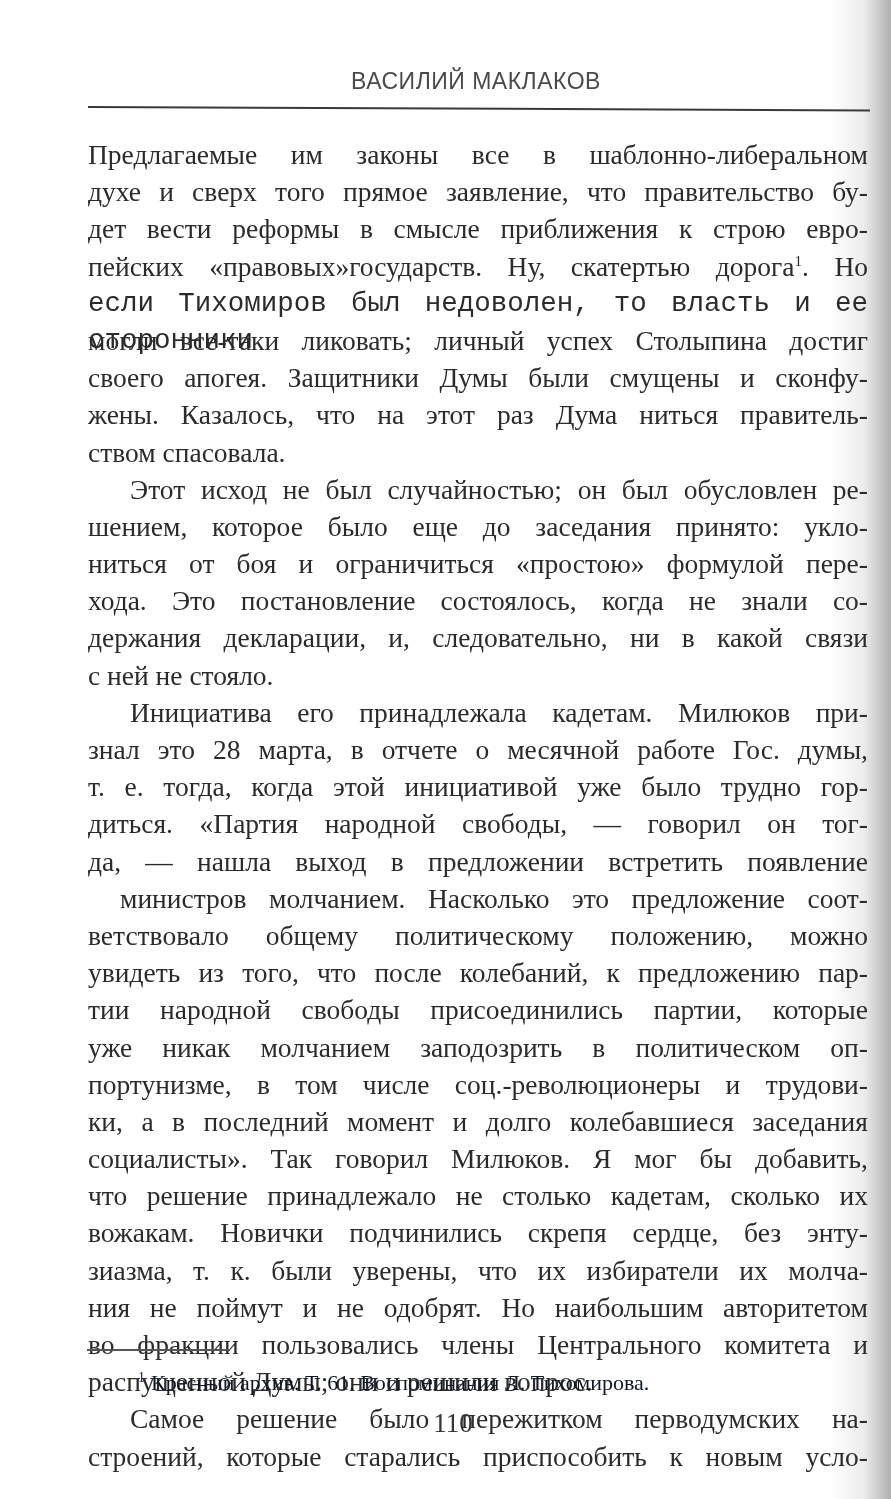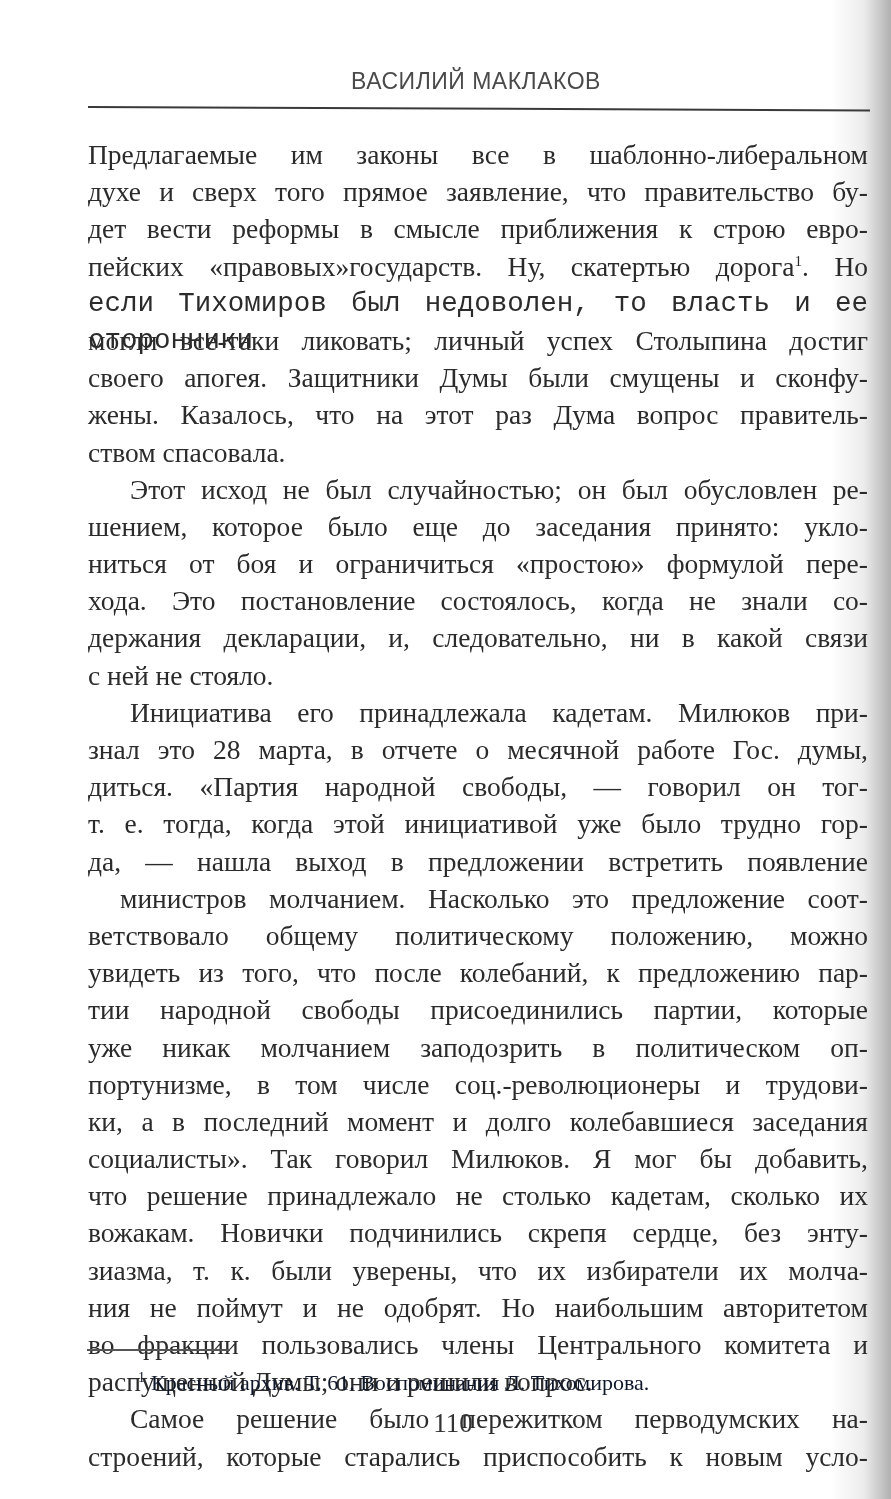--- a/index.html
+++ b/index.html
@@ -109,32 +109,32 @@
 <div class="header-rule"></div>
 
 <div class="body-text" id="body-text">
     <span class="line" style="white-space: normal;"><span>Предлагаемые им законы все в шаблонно-либеральном</span></span>
     <span class="line" style="white-space: normal;"><span>духе и сверх того прямое заявление, что правительство бу-</span></span>
     <span class="line" style="white-space: normal;"><span>дет вести реформы в смысле приближения к строю евро-</span></span>
     <span class="line" style="white-space: normal;"><span>пейских «правовых»государств. Ну, скатертью дорога</span><sup>1</sup><span>. Но</span></span>
     <span class="line" style="white-space: normal; font-family: Liberation Mono, monospace;"><span>если Тихомиров был недоволен, то власть и ее сторонники</span></span>
     <span class="line" style="white-space: normal;"><span>могли все-таки ликовать; личный успех Столыпина достиг</span></span>
     <span class="line" style="white-space: normal;"><span>своего апогея. Защитники Думы были смущены и сконфу-</span></span>
-    <span class="line" style="white-space: normal;"><span>жены. Казалось, что на этот раз Дума вопрос правитель-</span></span>
+    <span class="line" style="white-space: normal;"><span>жены. Казалось, что на этот раз Дума ниться правитель-</span></span>
     <span class="line last"><span>ством спасовала.</span></span>
     <span class="line indent" style="white-space: normal;"><span>Этот исход не был случайностью; он был обусловлен ре-</span></span>
     <span class="line" style="white-space: normal;"><span>шением, которое было еще до заседания принято: укло-</span></span>
     <span class="line" style="white-space: normal;"><span>ниться от боя и ограничиться «простою» формулой пере-</span></span>
     <span class="line" style="white-space: normal;"><span>хода. Это постановление состоялось, когда не знали со-</span></span>
     <span class="line" style="white-space: normal;"><span>держания декларации, и, следовательно, ни в какой связи</span></span>
     <span class="line last"><span>с ней не стояло.</span></span>
     <span class="line indent" style="white-space: normal;"><span>Инициатива его принадлежала кадетам. Милюков при-</span></span>
     <span class="line" style="white-space: normal;"><span>знал это 28 марта, в отчете о месячной работе Гос. думы,</span></span>
+    <span class="line" style="white-space: normal;"><span>т. е. тогда, когда этой инициативой уже было трудно гор-</span></span>
     <span class="line" style="white-space: normal;"><span>диться. «Партия народной свободы, — говорил он тог-</span></span>
-    <span class="line" style="white-space: normal;"><span>т. е. тогда, когда этой инициативой уже было трудно гор-</span></span>
     <span class="line" style="white-space: normal;"><span>да, — нашла выход в предложении встретить появление</span></span>
     <span class="line" style="white-space: normal; margin-left: 32px;"><span>министров молчанием. Насколько это предложение соот-</span></span>
     <span class="line" style="white-space: normal;"><span>ветствовало общему политическому положению, можно</span></span>
     <span class="line" style="white-space: normal;"><span>увидеть из того, что после колебаний, к предложению пар-</span></span>
     <span class="line" style="white-space: normal;"><span>тии народной свободы присоединились партии, которые</span></span>
     <span class="line" style="white-space: normal;"><span>уже никак молчанием заподозрить в политическом оп-</span></span>
     <span class="line" style="white-space: normal;"><span>портунизме, в том числе соц.-революционеры и трудови-</span></span>
     <span class="line" style="white-space: normal;"><span>ки, а в последний момент и долго колебавшиеся заседания</span></span>
     <span class="line" style="white-space: normal;"><span>социалисты». Так говорил Милюков. Я мог бы добавить,</span></span>
     <span class="line" style="white-space: normal;"><span>что решение принадлежало не столько кадетам, сколько их</span></span>

